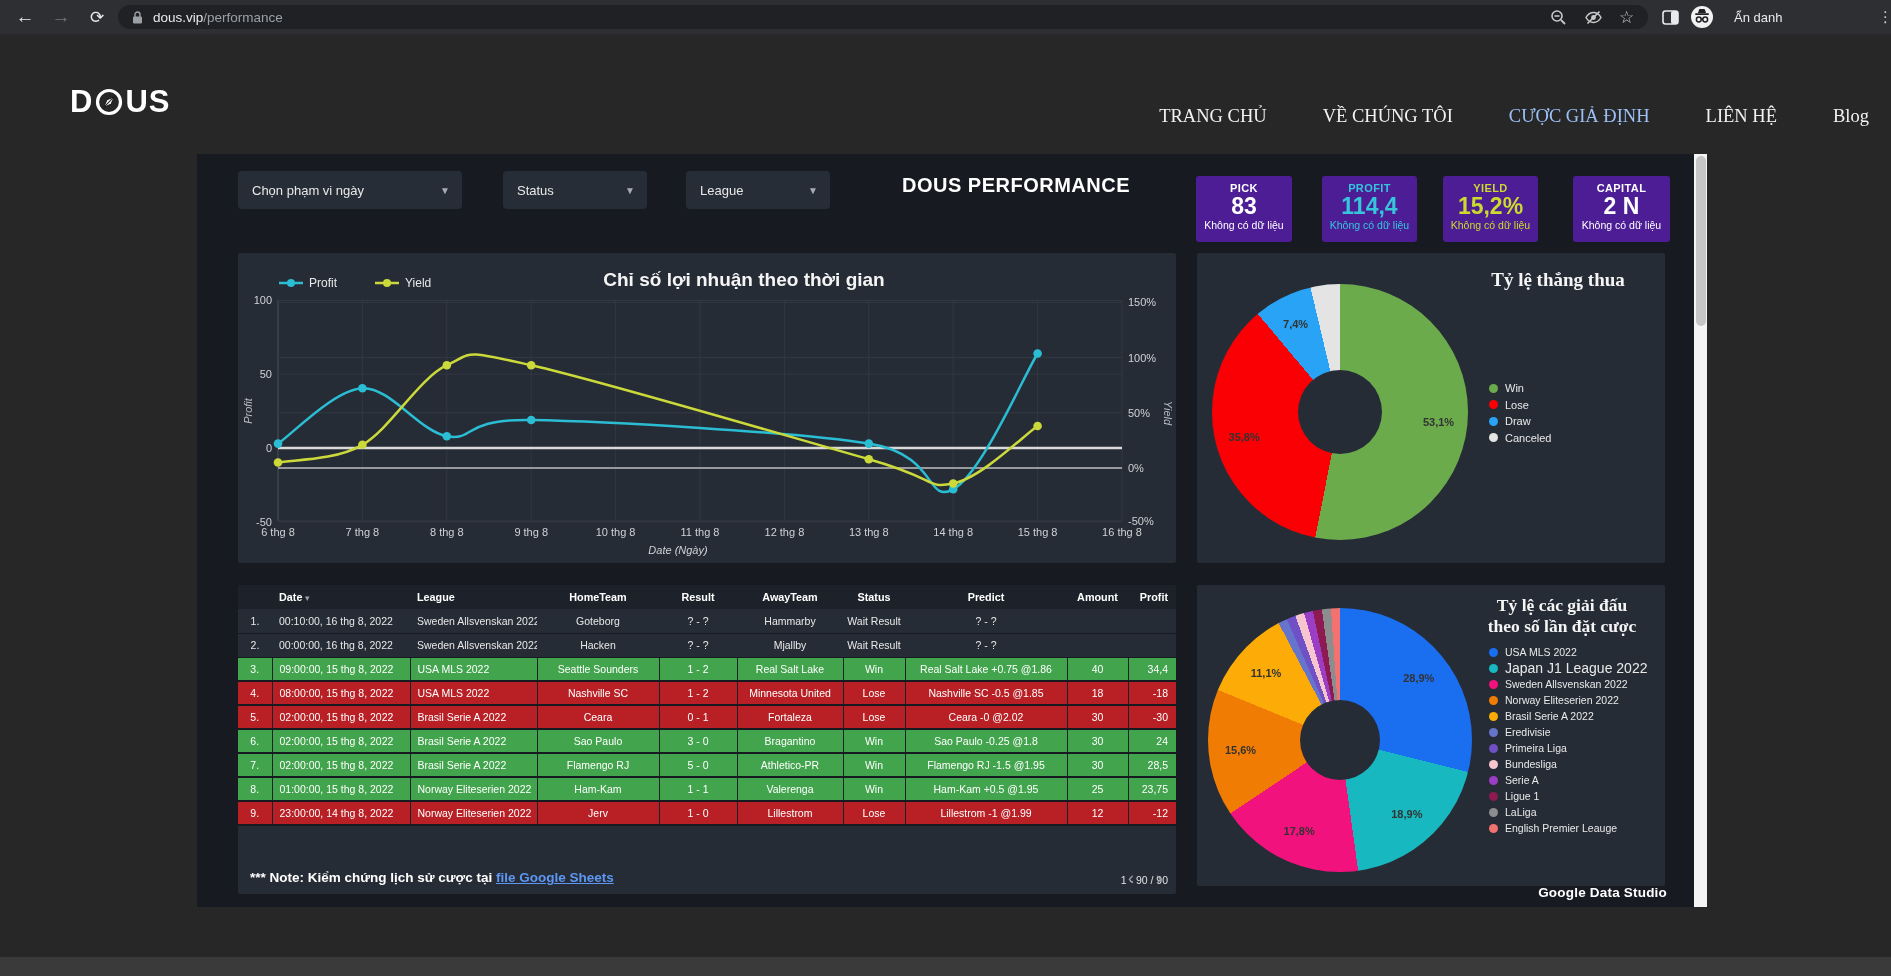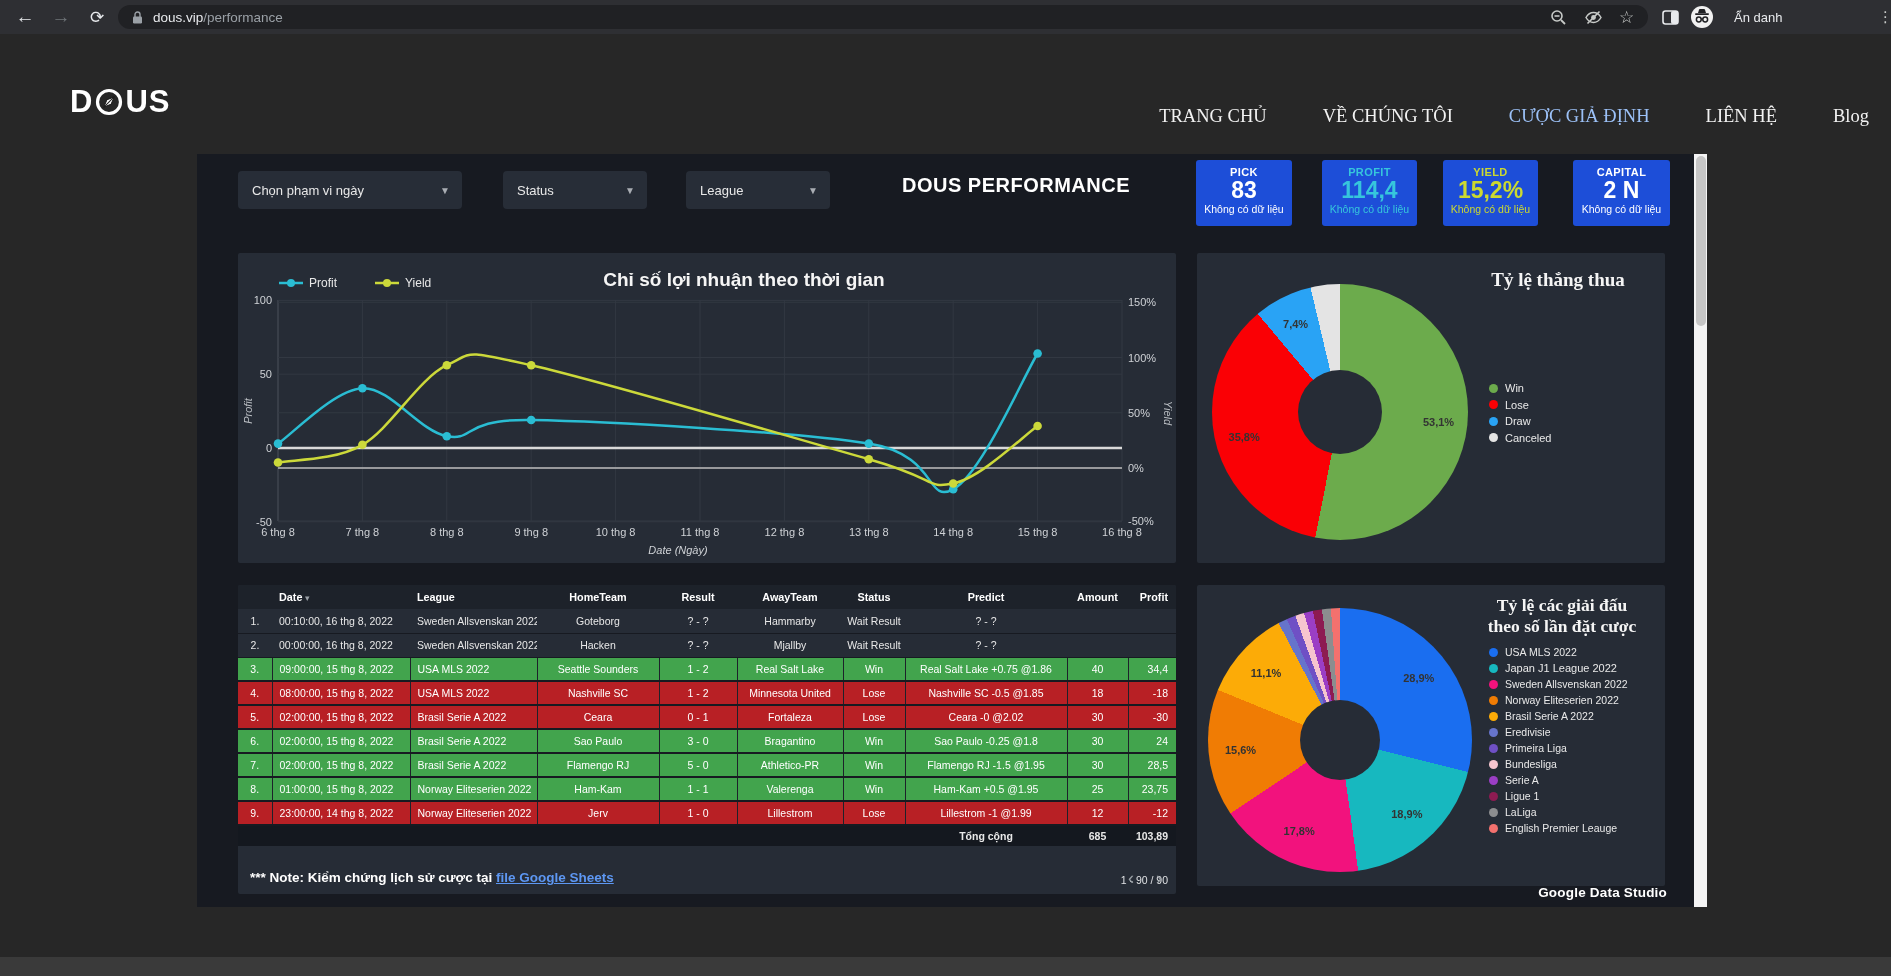--- a/index.html
+++ b/index.html
@@ -33,21 +33,21 @@
 
   
   #dash { left:197px; top:154px; width:1500px; height:753px; background:#171a21; }
   .panel { position:absolute; background:#262c36; border-radius:2px; }
   .filter-box { position:absolute; top:17px; height:38px; background:#272d37; border-radius:4px; color:#e8e8e8;
     font-size:13px; display:flex; align-items:center; padding:0 12px 0 14px; cursor:pointer; }
   .filter-box .caret { margin-left:auto; color:#a9adb3; font-size:10px; }
   #f1 { left:41px; width:224px; } #f2 { left:306px; width:144px; } #f3 { left:489px; width:144px; }
   #dash-title { position:absolute; left:649px; top:20px; width:340px; text-align:center; color:#fff; font-size:20px; font-weight:bold; letter-spacing:.5px; }
 
-  .card { position:absolute; top:6px; height:66px; background:#1d4ed8; border-radius:3px; text-align:center; overflow:hidden; }
+  .card { position:absolute; top:22px; height:66px; background:#4c1d95; border-radius:3px; text-align:center; overflow:hidden; }
   .card .c-label { font-size:11px; font-weight:bold; letter-spacing:.4px; margin-top:6px; }
   .card .c-value { font-size:23px; font-weight:bold; line-height:25px; }
   .card .c-note  { font-size:10.5px; }
   #card0 { left:999px;  width:96px; } #card1 { left:1125px; width:95px; }
   #card2 { left:1246px; width:95px; } #card3 { left:1376px; width:97px; }
 
   #panel-line  { left:41px;   top:99px;  width:938px; height:310px; }
   #panel-pie1  { left:1000px; top:99px;  width:468px; height:310px; }
   #panel-table { left:41px;   top:431px; width:938px; height:309px; overflow:hidden; }
   #panel-pie2  { left:1000px; top:431px; width:468px; height:301px; }
@@ -423,32 +423,20 @@
             <td class="al">23:00:00, 14 thg 8, 2022</td>
             <td class="al">Norway Eliteserien 2022</td>
             <td class="ac">Jerv</td>
             <td class="ac">1 - 0</td>
             <td class="ac">Lillestrom</td>
             <td class="ac">Lose</td>
             <td class="ac">Lillestrom -1 @1.99</td>
             <td class="ac">12</td>
             <td class="ar">-12</td>
           </tr>
-          <tr class="totals">
-            <td class="ac"></td>
-            <td class="al"></td>
-            <td class="al"></td>
-            <td class="ac"></td>
-            <td class="ac"></td>
-            <td class="ac"></td>
-            <td class="ac"></td>
-            <td class="ac">Tổng cộng</td>
-            <td class="ac">685</td>
-            <td class="ar">103,89</td>
-          </tr>
         </tbody>
     </table>
     <div id="table-note">
       <span>*** Note: Kiểm chứng lịch sử cược tại </span><a>file Google Sheets</a>
     </div>
     <div id="pager">1 - 90 / 90</div>
     <div class="pg-chev" id="pg-prev">‹</div>
     <div class="pg-chev" id="pg-next">›</div>
   </div>
 
@@ -462,21 +450,21 @@
       <div class="pie-label" style="left: 102.135px; top: 246.269px;">17,8%</div>
       <div class="pie-label" style="left: 43.5049px; top: 165.036px;">15,6%</div>
       <div class="pie-label" style="left: 69.0369px; top: 87.6987px;">11,1%</div>
       <div class="legend" style="left: 292px; top: 59px;">
         <div class="li" style="height: 16px;">
           <span class="dot" style="background: rgb(26, 110, 240);"></span>
           <span class="lt" style="font-size: 10.5px;">USA MLS 2022</span>
         </div>
         <div class="li" style="height: 16px;">
           <span class="dot" style="background: rgb(23, 184, 191);"></span>
-          <span class="lt" style="font-size: 11px;">Japan J1 League 2022</span>
+          <span class="lt" style="font-size: 14px;">Japan J1 League 2022</span>
         </div>
         <div class="li" style="height: 16px;">
           <span class="dot" style="background: rgb(242, 18, 125);"></span>
           <span class="lt" style="font-size: 10.5px;">Sweden Allsvenskan 2022</span>
         </div>
         <div class="li" style="height: 16px;">
           <span class="dot" style="background: rgb(240, 124, 4);"></span>
           <span class="lt" style="font-size: 10.5px;">Norway Eliteserien 2022</span>
         </div>
         <div class="li" style="height: 16px;">

